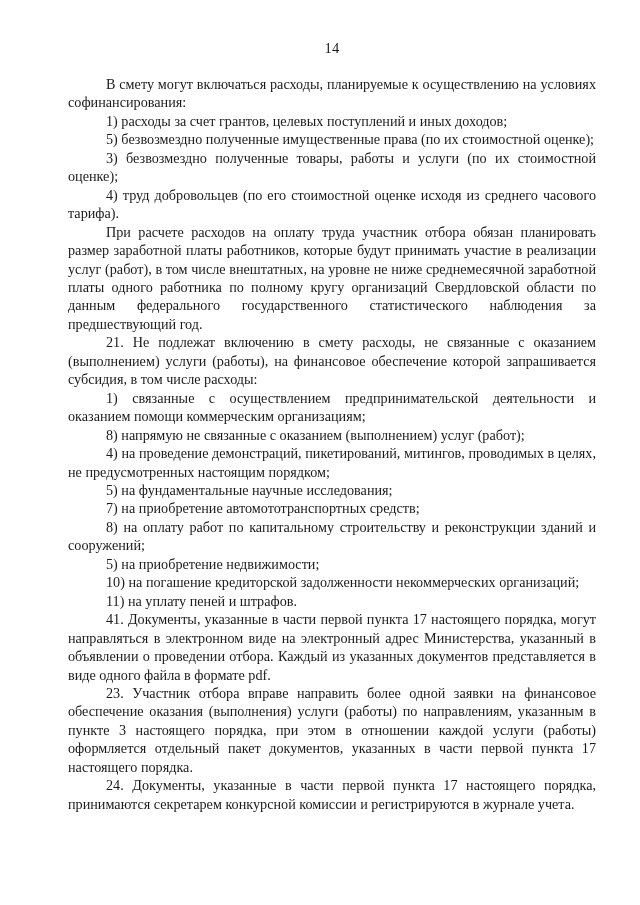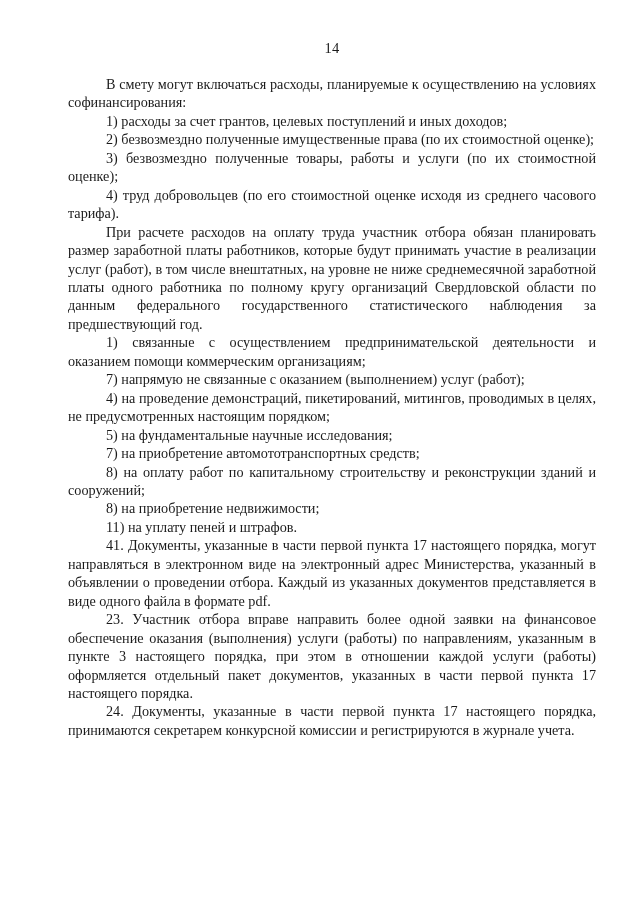--- a/index.html
+++ b/index.html
@@ -38,29 +38,31 @@
   }
 </style>
 </head>
 <body>
 
 <div class="page">
   <div class="page-number">14</div>
   <div class="body-text">
     <p>В смету могут включаться расходы, планируемые к осуществлению на условиях софинансирования:</p>
     <p>1) расходы за счет грантов, целевых поступлений и иных доходов;</p>
-    <p>2) безвозмездно полученные имущественные права (по их стоимостной оценке);</p>
+    <p>5) безвозмездно полученные имущественные права (по их стоимостной оценке);</p>
     <p>3) безвозмездно полученные товары, работы и услуги (по их стоимостной оценке);</p>
     <p>4) труд добровольцев (по его стоимостной оценке исходя из среднего часового тарифа).</p>
     <p>При расчете расходов на оплату труда участник отбора обязан планировать размер заработной платы работников, которые будут принимать участие в реализации услуг (работ), в том числе внештатных, на уровне не ниже среднемесячной заработной платы одного работника по полному кругу организаций Свердловской области по данным федерального государственного статистического наблюдения за предшествующий год.</p>
+    <p>21. Не подлежат включению в смету расходы, не связанные с оказанием (выполнением) услуги (работы), на финансовое обеспечение которой запрашивается субсидия, в том числе расходы:</p>
     <p>1) связанные с осуществлением предпринимательской деятельности и оказанием помощи коммерческим организациям;</p>
-    <p>7) напрямую не связанные с оказанием (выполнением) услуг (работ);</p>
+    <p>8) напрямую не связанные с оказанием (выполнением) услуг (работ);</p>
     <p>4) на проведение демонстраций, пикетирований, митингов, проводимых в целях, не предусмотренных настоящим порядком;</p>
     <p>5) на фундаментальные научные исследования;</p>
     <p>7) на приобретение автомототранспортных средств;</p>
     <p>8) на оплату работ по капитальному строительству и реконструкции зданий и сооружений;</p>
-    <p>8) на приобретение недвижимости;</p>
+    <p>5) на приобретение недвижимости;</p>
+    <p>10) на погашение кредиторской задолженности некоммерческих организаций;</p>
     <p>11) на уплату пеней и штрафов.</p>
     <p>41. Документы, указанные в части первой пункта 17 настоящего порядка, могут направляться в электронном виде на электронный адрес Министерства, указанный в объявлении о проведении отбора. Каждый из указанных документов представляется в виде одного файла в формате pdf.</p>
     <p>23. Участник отбора вправе направить более одной заявки на финансовое обеспечение оказания (выполнения) услуги (работы) по направлениям, указанным в пункте 3 настоящего порядка, при этом в отношении каждой услуги (работы) оформляется отдельный пакет документов, указанных в части первой пункта 17 настоящего порядка.</p>
     <p>24. Документы, указанные в части первой пункта 17 настоящего порядка, принимаются секретарем конкурсной комиссии и регистрируются в журнале учета.</p>
   </div>
 </div>
 
 </body></html>

